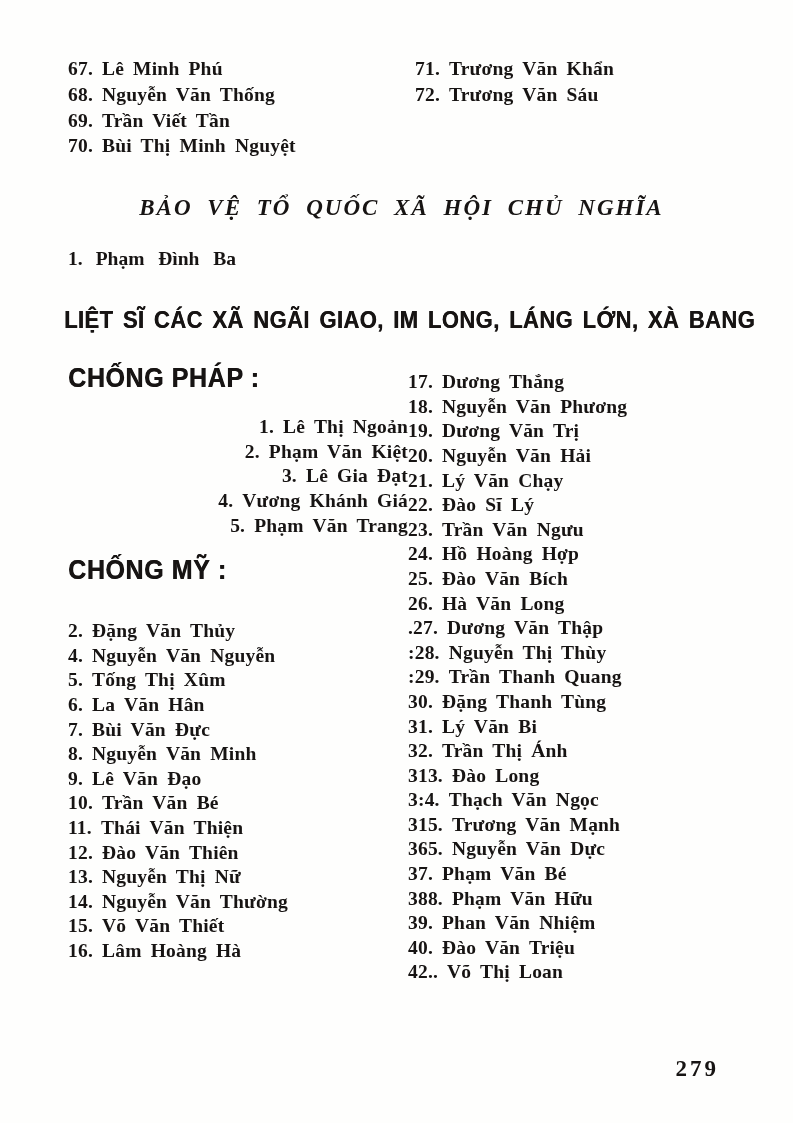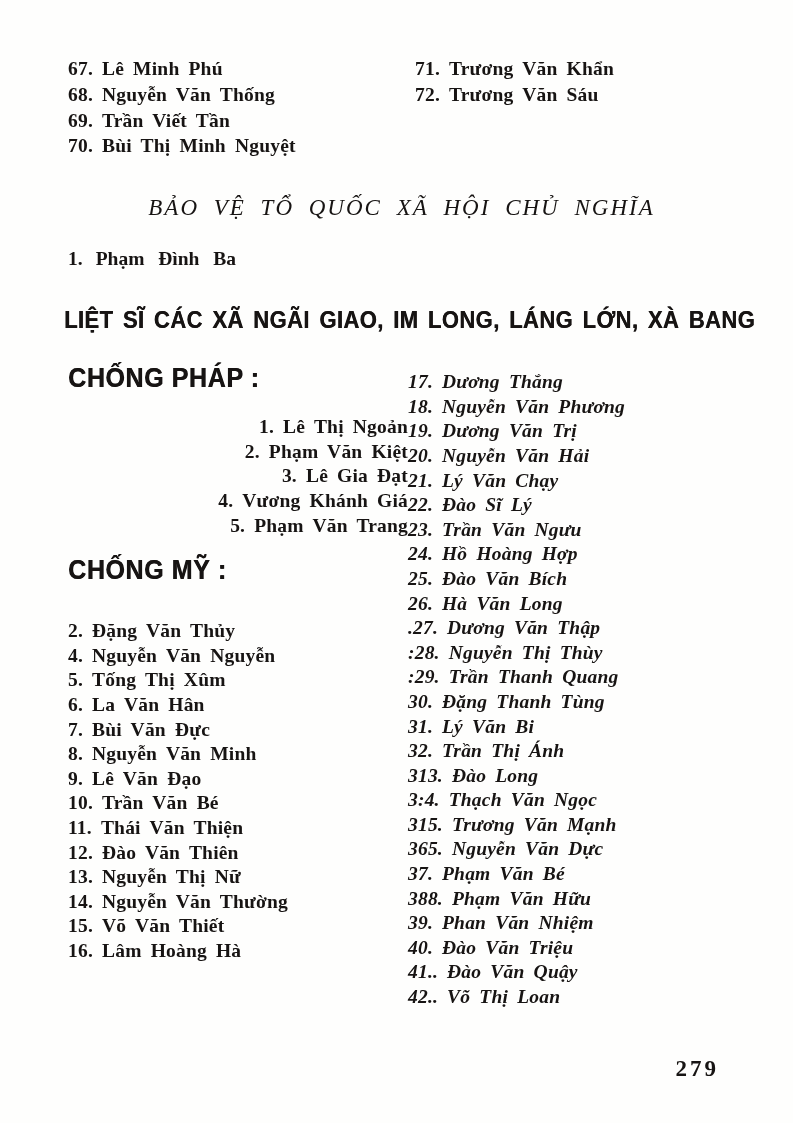--- a/index.html
+++ b/index.html
@@ -18,41 +18,41 @@
   .mlist li{white-space:nowrap;}
   .num{margin-right:9px;}
   .nm{word-spacing:4px;}
 
   .top-lists{display:flex;}
   .top-lists .mlist li{line-height:25.8px;}
   .top-left{flex:0 0 347px;}
 
   .title-italic{
     margin:36px 0 0 0;
-    font-style:italic;font-weight:400;font-size:23px;
+    font-style:italic;font-weight:700;font-size:23px;
     text-align:center;letter-spacing:2px;word-spacing:7px;
     white-space:nowrap;
   }
 
   .single-item{margin-top:27px;font-size:19.5px;font-weight:700;}
   .single-item .num{margin-right:13px;}
   .single-item .nm{word-spacing:9px;}
 
   .title-bold{
     margin:36px 0 0 -4px;
     font-family:"Liberation Sans",sans-serif;font-weight:700;
     font-size:22px;letter-spacing:.4px;word-spacing:3px;
     white-space:nowrap;
     transform:scaleY(1.1);transform-origin:left top;
     text-shadow:.4px 0 0 currentColor;
   }
 
   .columns{display:flex;margin-top:30px;}
   .col-left{flex:0 0 340px;}
-  .col-right{flex:1;padding-top:8px;font-style:italic;}
+  .col-right{flex:1;padding-top:8px;}
   .columns .mlist li{line-height:24.6px;}
 
   .subhead{
     margin:0;
     font-family:"Liberation Sans",sans-serif;font-weight:700;
     font-size:25px;letter-spacing:.6px;
     transform:scaleY(1.08);transform-origin:left top;
     text-shadow:.5px 0 0 currentColor;
     white-space:nowrap;
   }
@@ -290,23 +290,20 @@
             </li>
 
             <li class="row">
               <span class="num">39.</span><span class="nm">Phan Văn Nhiệm</span>
             </li>
 
             <li class="row">
               <span class="num">40.</span><span class="nm">Đào Văn Triệu</span>
             </li>
 
-            <li class="row">
-              <span class="num">41..</span><span class="nm">Đào Văn Quậy</span>
-            </li>
 
             <li class="row">
               <span class="num">42..</span><span class="nm">Võ Thị Loan</span>
             </li>
           </ul>
       </div>
     </div>
 
   </div>
 

